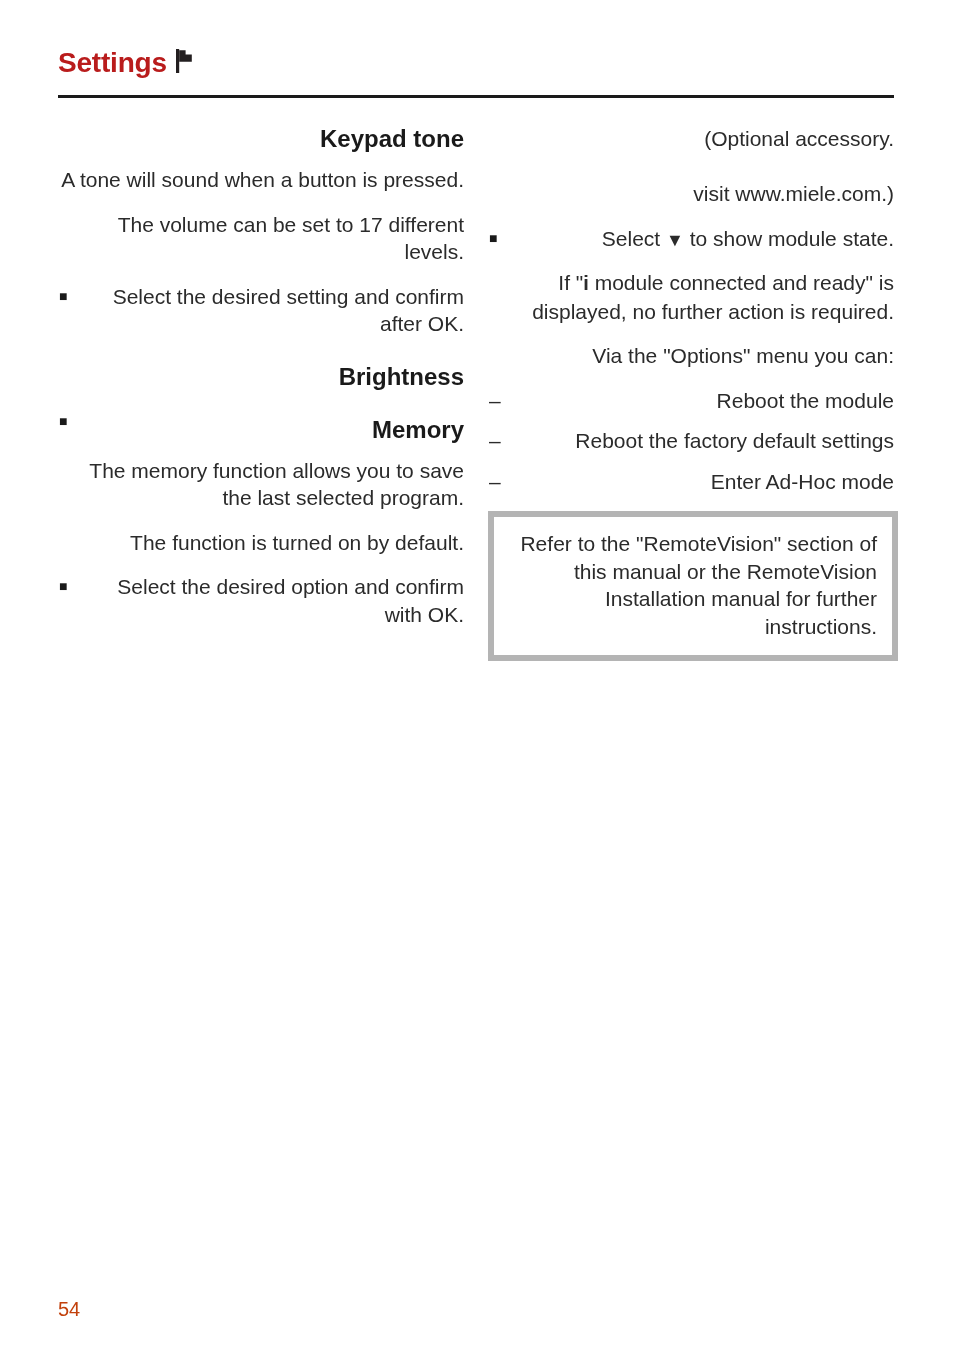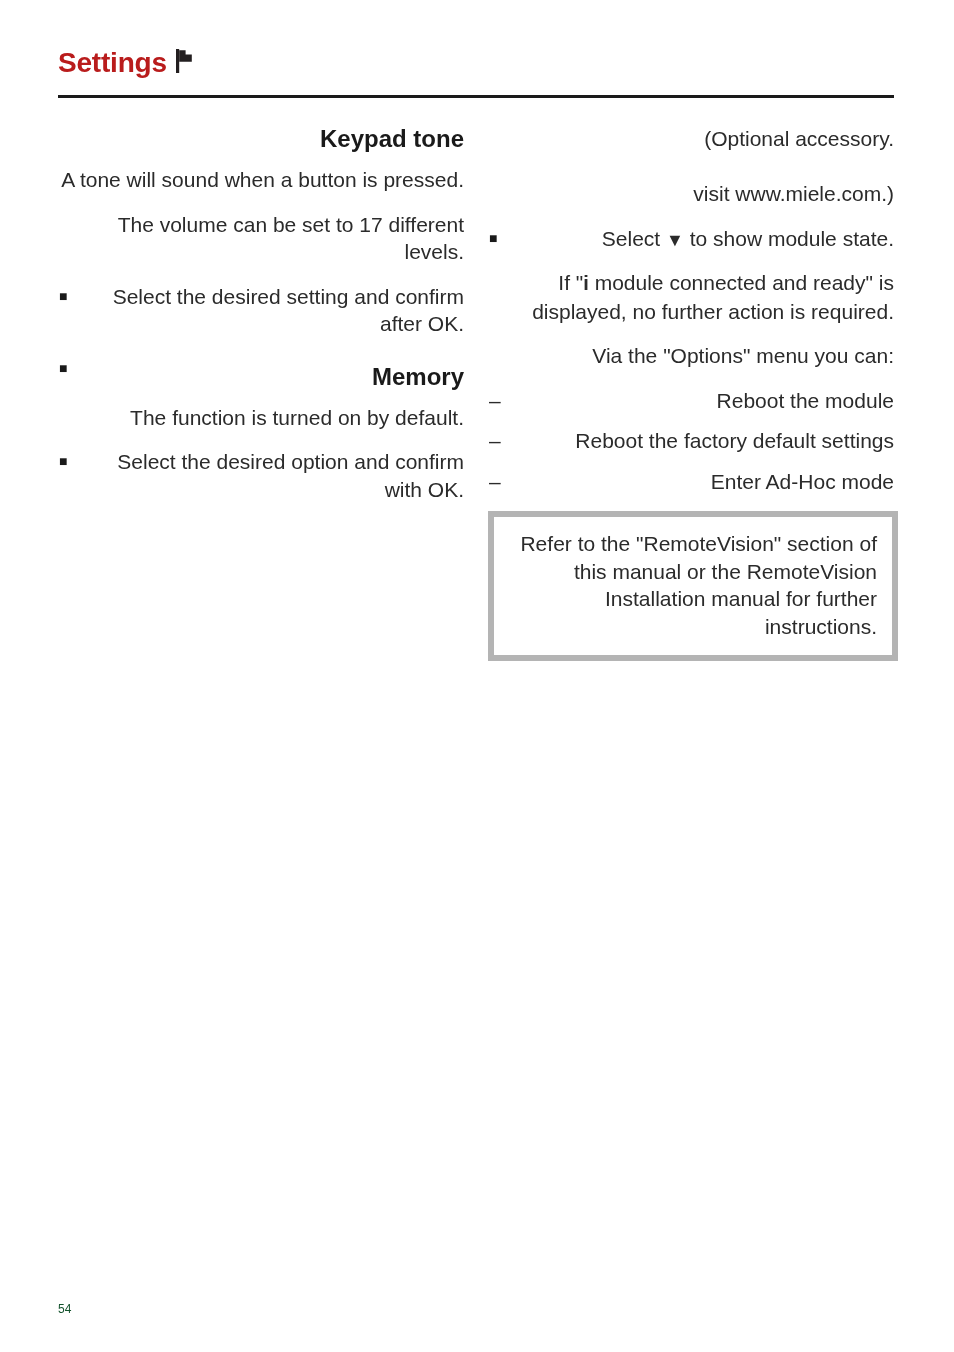--- a/index.html
+++ b/index.html
@@ -150,23 +150,23 @@
   }
   .note-box .para {
     margin: 0;
   }
 
   
   .page-number {
     position: absolute;
     left: 58px;
     top: 1297px;
-    font-size: 12px;
+    font-size: 20px;
     line-height: 24px;
-    color: #14532d;
+    color: #c2410c;
   }
 </style>
 </head>
 <body>
 
 <div class="page">
 
   <div class="header">
     <div class="header-title-row">
       <span class="page-title">Settings</span>
@@ -187,28 +187,30 @@
       <div class="section-heading">Keypad tone</div>
       <div class="block">
         <p class="para">A tone will sound when a button is pressed.</p>
         <p class="para">The volume can be set to 17 different levels.</p>
         <div class="bullet-item">
           <span class="marker">■</span>
           <span>Select the desired setting and confirm after OK.</span>
         </div>
       </div>
 
+      <div class="section-heading">Brightness</div>
       <div class="block">
         <div class="bullet-item">
           <span class="marker">■</span>
         </div>
       </div>
 
       <div class="section-heading">Memory</div>
       <div class="block">
+        <p class="para">The memory function allows you to save the last selected program.</p>
         <p class="para">The function is turned on by default.</p>
         <div class="bullet-item">
           <span class="marker">■</span>
           <span>Select the desired option and confirm with OK.</span>
         </div>
       </div>
 
     </div>
 
     <div class="col">

